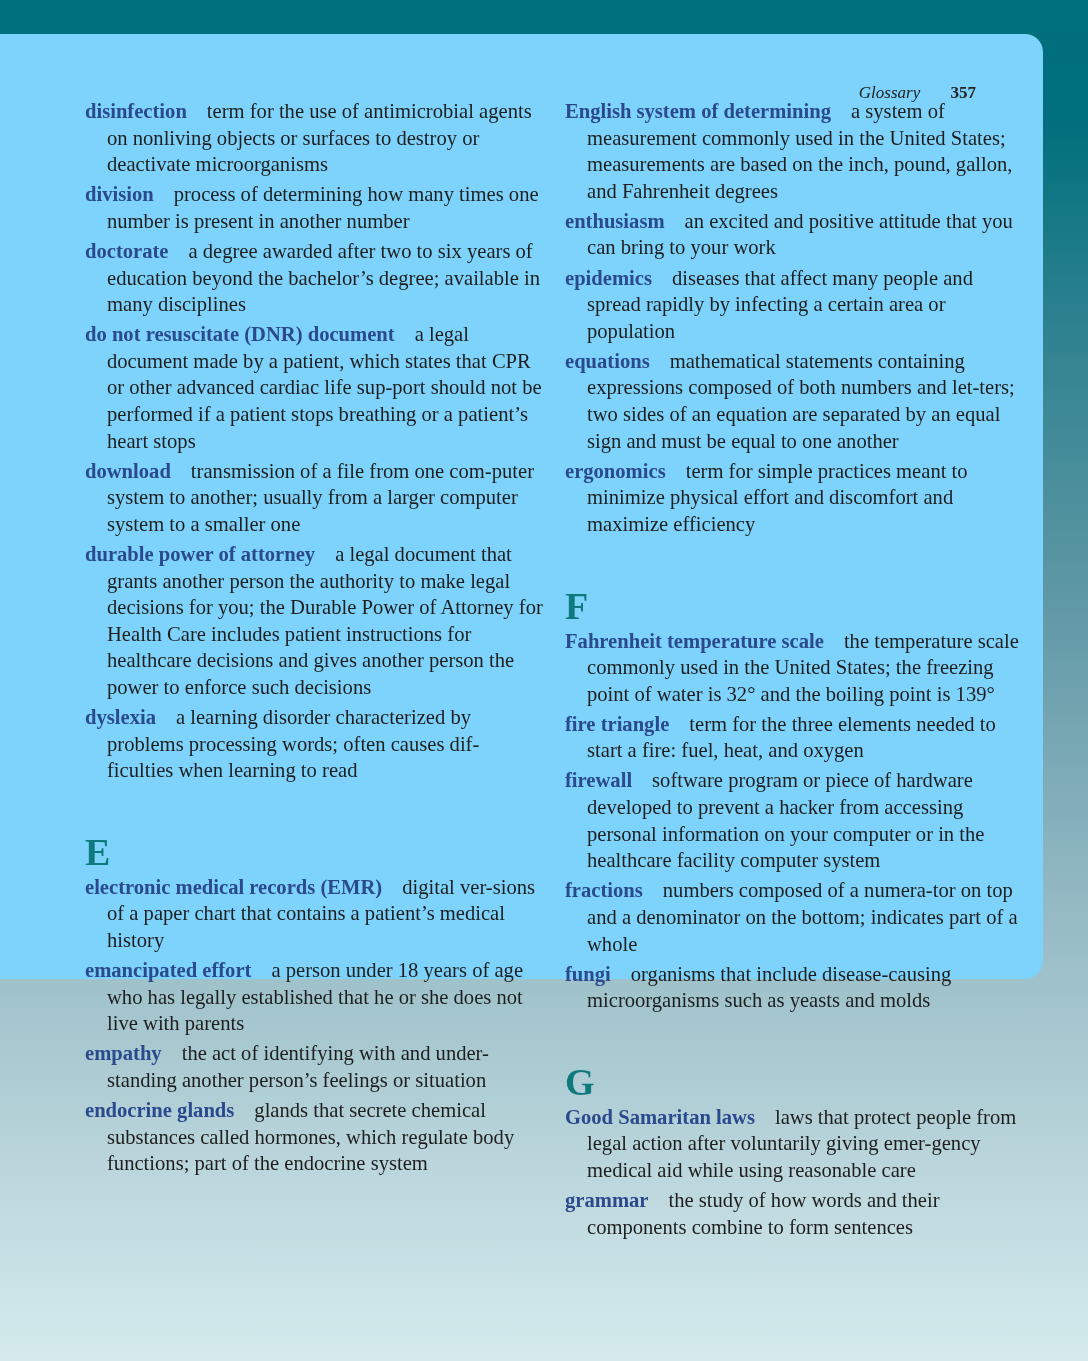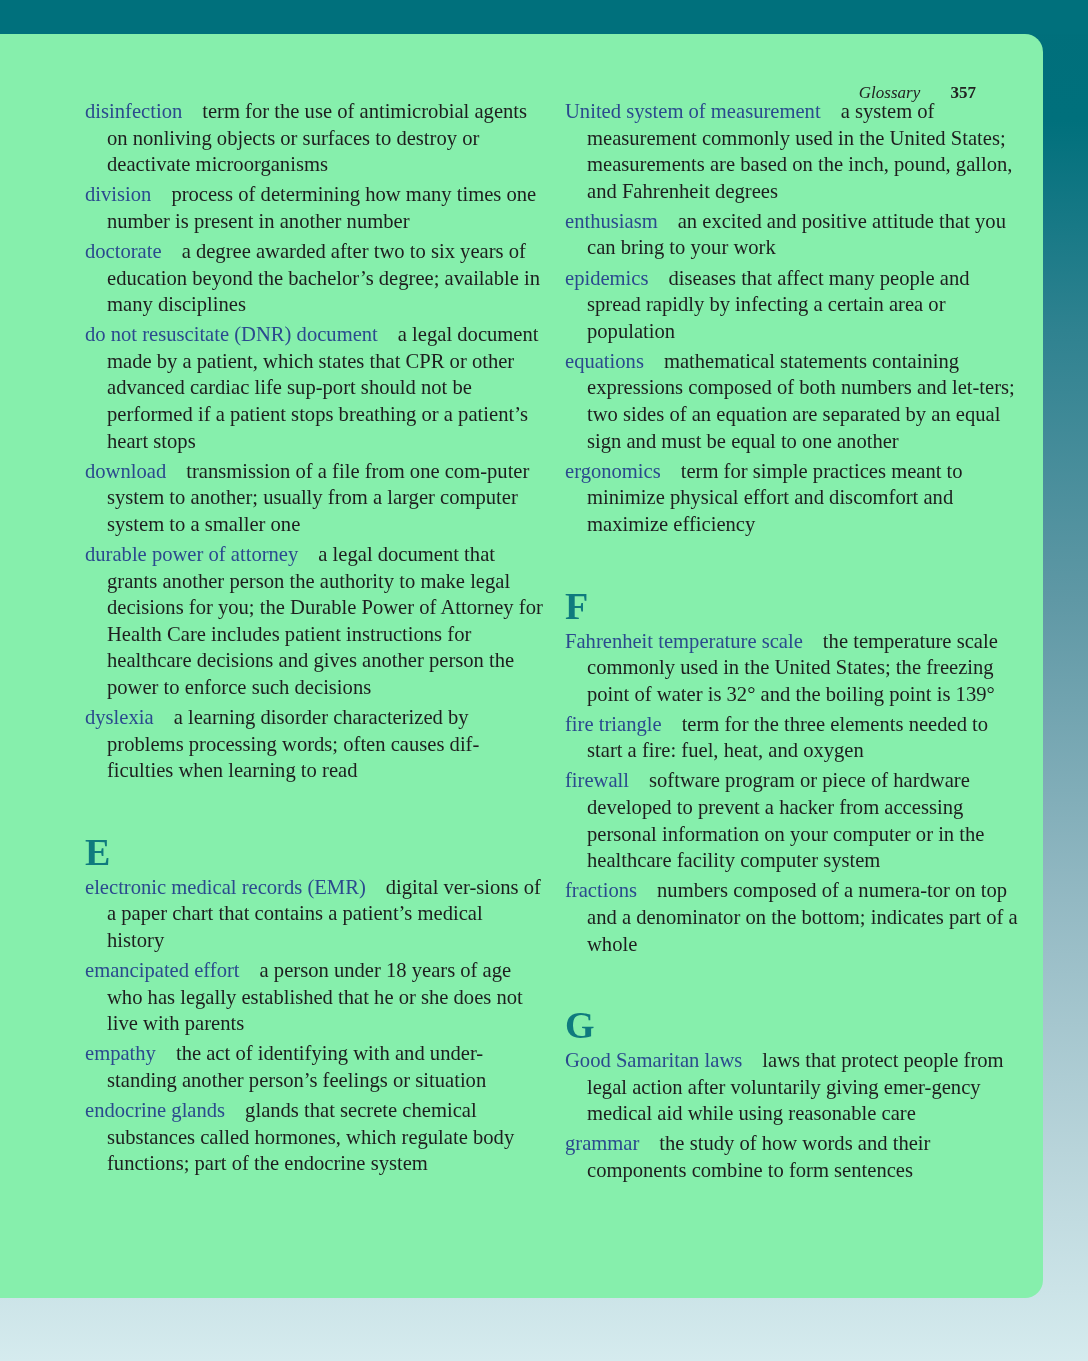--- a/index.html
+++ b/index.html
@@ -6,42 +6,42 @@
   body {
     width: 1088px; height: 1361px; overflow: hidden; position: relative;
     background: linear-gradient(to bottom, #006f7b 0px, #00707c 120px, #2f8290 330px, #5f98a5 600px, #93b9c3 900px, #b8d4da 1150px, #d5ebee 1361px);
     font-family: "Liberation Serif", "DejaVu Serif", serif;
   }
   .topband {
     position: absolute; left: 0; top: 0; width: 1088px; height: 34px;
     background: #00707c;
   }
   .page {
-    position: absolute; left: 0; top: 34px; width: 1043px; height: 1264px;
-    background: #86efac;
+    position: absolute; left: 0; top: 34px; width: 1043px; height: 945px;
+    background: #7dd3fc;
     border-radius: 0 18px 18px 0;
   }
   .running-head {
     position: absolute; top: 49px; right: 67px;
     font-size: 17px; color: #222;
   }
   .running-head .title { font-style: italic; margin-right: 26px; }
   .running-head .num { font-weight: bold; }
   .col {
     position: absolute; top: 98px; width: 460px;
   }
   .col.left { left: 85px; }
   .col.right { left: 565px; width: 460px; }
   .entry {
     font-size: 20.6px; line-height: 26.6px; color: #1e1e1e;
     padding-left: 22px; text-indent: -22px;
     margin-bottom: 3.5px;
   }
   .term {
-    color: #2b4a8e; font-weight: normal; margin-right: 20px;
+    color: #2b4a8e; font-weight: bold; margin-right: 20px;
   }
   .letter {
     font-size: 38px; font-weight: bold; color: #0f7a7e;
     line-height: 40px; margin-top: 48px; margin-bottom: 2px;
   }
 </style>
 </head>
 <body>
 
 <div class="topband"></div>
@@ -64,30 +64,31 @@
 
   <div class="letter">E</div>
 
   <div class="entry"><span class="term">electronic medical records (EMR)</span><span>digital ver-sions of a paper chart that contains a patient’s medical history</span></div>
   <div class="entry"><span class="term">emancipated effort</span><span>a person under 18 years of age who has legally established that he or she does not live with parents</span></div>
   <div class="entry"><span class="term">empathy</span><span>the act of identifying with and under-standing another person’s feelings or situation</span></div>
   <div class="entry"><span class="term">endocrine glands</span><span>glands that secrete chemical substances called hormones, which regulate body functions; part of the endocrine system</span></div>
 </div>
 
 <div class="col right">
-  <div class="entry"><span class="term">United system of measurement</span><span>a system of measurement commonly used in the United States; measurements are based on the inch, pound, gallon, and Fahrenheit degrees</span></div>
+  <div class="entry"><span class="term">English system of determining</span><span>a system of measurement commonly used in the United States; measurements are based on the inch, pound, gallon, and Fahrenheit degrees</span></div>
   <div class="entry"><span class="term">enthusiasm</span><span>an excited and positive attitude that you can bring to your work</span></div>
   <div class="entry"><span class="term">epidemics</span><span>diseases that affect many people and spread rapidly by infecting a certain area or population</span></div>
   <div class="entry"><span class="term">equations</span><span>mathematical statements containing expressions composed of both numbers and let-ters; two sides of an equation are separated by an equal sign and must be equal to one another</span></div>
   <div class="entry"><span class="term">ergonomics</span><span>term for simple practices meant to minimize physical effort and discomfort and maximize efficiency</span></div>
 
   <div class="letter">F</div>
 
   <div class="entry"><span class="term">Fahrenheit temperature scale</span><span>the temperature scale commonly used in the United States; the freezing point of water is 32° and the boiling point is 139°</span></div>
   <div class="entry"><span class="term">fire triangle</span><span>term for the three elements needed to start a fire: fuel, heat, and oxygen</span></div>
   <div class="entry"><span class="term">firewall</span><span>software program or piece of hardware developed to prevent a hacker from accessing personal information on your computer or in the healthcare facility computer system</span></div>
   <div class="entry"><span class="term">fractions</span><span>numbers composed of a numera-tor on top and a denominator on the bottom; indicates part of a whole</span></div>
+  <div class="entry"><span class="term">fungi</span><span>organisms that include disease-causing microorganisms such as yeasts and molds</span></div>
 
   <div class="letter">G</div>
 
   <div class="entry"><span class="term">Good Samaritan laws</span><span>laws that protect people from legal action after voluntarily giving emer-gency medical aid while using reasonable care</span></div>
   <div class="entry"><span class="term">grammar</span><span>the study of how words and their components combine to form sentences</span></div>
 </div>
 
 </body></html>

